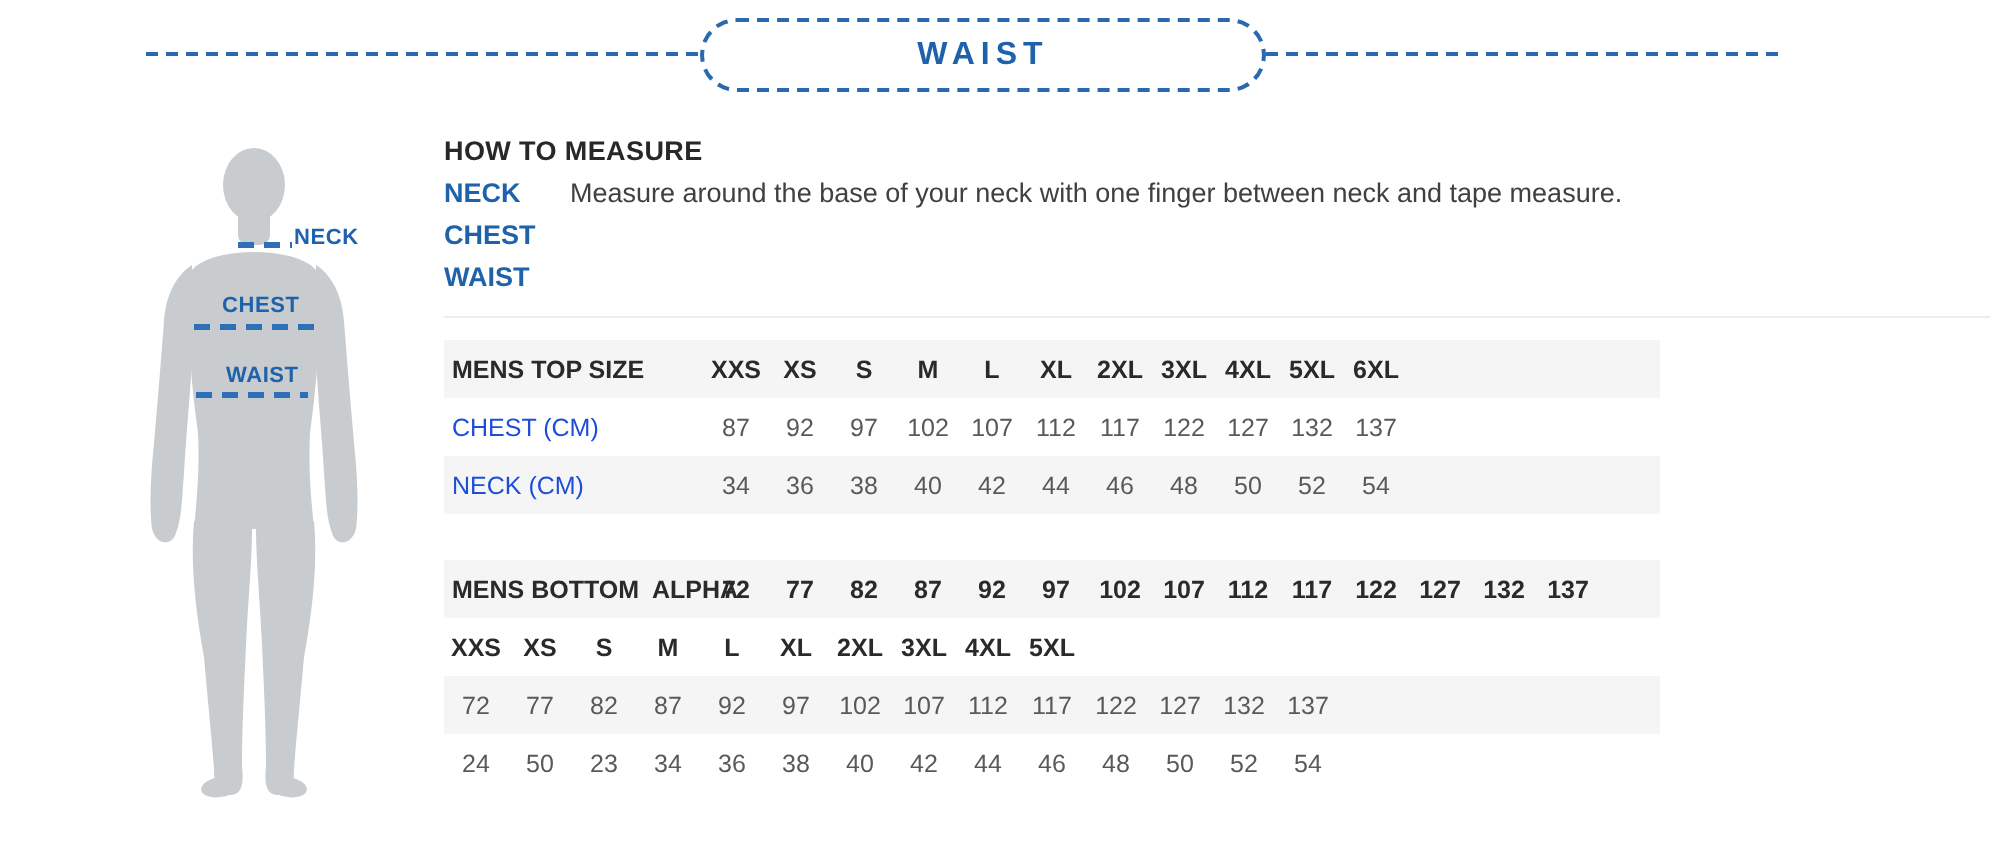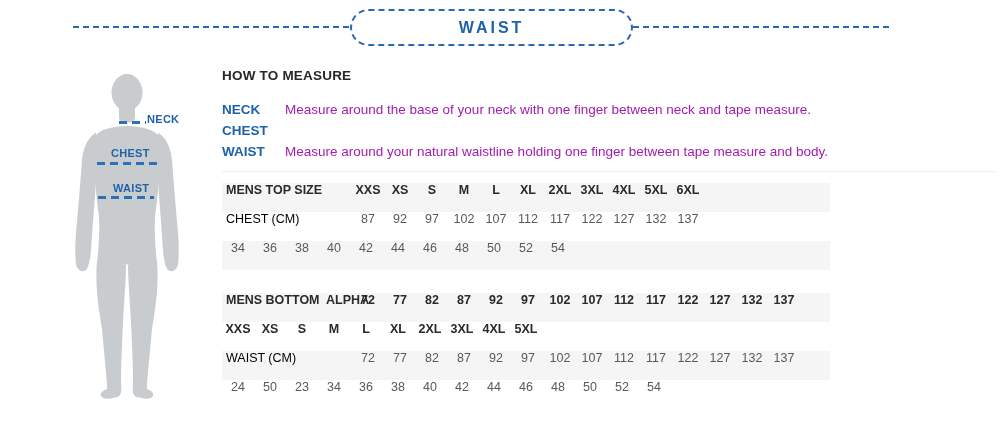--- a/index.html
+++ b/index.html
@@ -29,33 +29,33 @@
     background:repeating-linear-gradient(90deg,#2e70b8 0,#2e70b8 8px,transparent 8px,transparent 13px); }
   .lbl-neck  { left:82px; top:57px; }
   .lbl-chest { left:46px; top:91px; }
   .lbl-waist { left:48px; top:126px; }
   .dash-neck  { left:54px; top:65px;  width:27px; }
   .dash-chest { left:32px; top:106px; width:62px; }
   .dash-waist { left:33px; top:140px; width:56px; }
 
   
   .content { position:absolute; left:222px; top:68px; width:773px; }
-  .htm-title { font-size:13.5px; font-weight:bold; color:#29272a; letter-spacing:0.2px; margin-bottom:16px; }
+  .htm-title { font-size:13.5px; font-weight:bold; color:#29272a; letter-spacing:0.2px; margin-bottom:3px; }
   .measure-row { display:flex; line-height:21px; font-size:13.5px; }
   .measure-label { width:63px; color:#1e62ab; font-weight:bold; flex:none; }
-  .measure-text { color:#a21caf; }
+  .measure-text { color:#404040; }
   .rule { margin-top:9px; border-top:1px solid #ededee; width:100%; }
 
   
   .sz-table { width:608px; margin-top:11px; }
   .sz-table.second { margin-top:23px; }
-  .t-row { display:flex; align-items:flex-start; height:29px; font-size:12.5px; color:#59595b; }
+  .t-row { display:flex; align-items:center; height:29px; font-size:12.5px; color:#59595b; }
   .t-row.gray { background:#f5f5f6; }
   .t-row.bold { font-weight:bold; color:#2b292c; }
-  .t-label { width:130px; padding-left:4px; white-space:pre; color:#000000; flex:none; }
+  .t-label { width:130px; padding-left:4px; white-space:pre; color:#1d4ed8; flex:none; }
   .t-row.bold .t-label { color:#2b292c; }
   .t-cell { width:32px; text-align:center; flex:none; }
 </style>
 </head>
 <body>
 
 <div class="page">
 
   <div class="hdr-line left"></div>
   <div class="pill">
@@ -90,21 +90,20 @@
 
     <div class="measure-row">
       <span class="measure-label">NECK</span>
       <span class="measure-text">Measure around the base of your neck with one finger between neck and tape measure.</span>
     </div>
     <div class="measure-row">
       <span class="measure-label">CHEST</span>
     </div>
     <div class="measure-row">
       <span class="measure-label">WAIST</span>
-      <span class="measure-text">Measure around your natural waistline holding one finger between tape measure and body.</span>
     </div>
 
     <div class="rule"></div>
 
     <div class="sz-table">
         <div class="t-row gray bold">
           <div class="t-label">MENS TOP SIZE</div>
           <div class="t-cell">XXS</div>
           <div class="t-cell">XS</div>
           <div class="t-cell">S</div>
@@ -125,20 +124,21 @@
           <div class="t-cell">102</div>
           <div class="t-cell">107</div>
           <div class="t-cell">112</div>
           <div class="t-cell">117</div>
           <div class="t-cell">122</div>
           <div class="t-cell">127</div>
           <div class="t-cell">132</div>
           <div class="t-cell">137</div>
         </div>
         <div class="t-row gray">
+          <div class="t-label">NECK (CM)</div>
           <div class="t-cell">34</div>
           <div class="t-cell">36</div>
           <div class="t-cell">38</div>
           <div class="t-cell">40</div>
           <div class="t-cell">42</div>
           <div class="t-cell">44</div>
           <div class="t-cell">46</div>
           <div class="t-cell">48</div>
           <div class="t-cell">50</div>
           <div class="t-cell">52</div>
@@ -169,21 +169,20 @@
           <div class="t-cell">S</div>
           <div class="t-cell">M</div>
           <div class="t-cell">L</div>
           <div class="t-cell">XL</div>
           <div class="t-cell">2XL</div>
           <div class="t-cell">3XL</div>
           <div class="t-cell">4XL</div>
           <div class="t-cell">5XL</div>
         </div>
         <div class="t-row gray">
-          <div class="t-label">WAIST (CM)</div>
           <div class="t-cell">72</div>
           <div class="t-cell">77</div>
           <div class="t-cell">82</div>
           <div class="t-cell">87</div>
           <div class="t-cell">92</div>
           <div class="t-cell">97</div>
           <div class="t-cell">102</div>
           <div class="t-cell">107</div>
           <div class="t-cell">112</div>
           <div class="t-cell">117</div>

